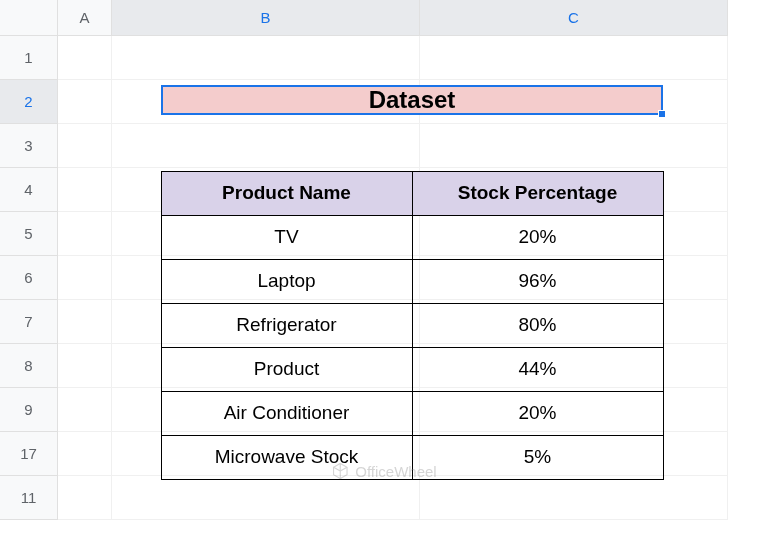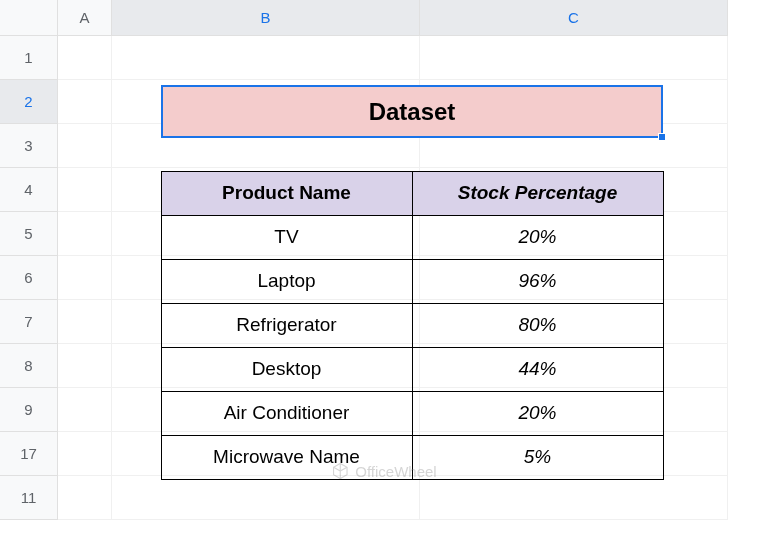--- a/index.html
+++ b/index.html
@@ -56,21 +56,21 @@
     }
     .col-header.selected {
       background: #e8eaed;
       color: #1a73e8;
     }
     .dataset-title {
       position: absolute;
       left: 161px;
       top: 85px;
       width: 502px;
-      height: 53px;
+      height: 30px;
       background: #f4cccc;
       border: 2px solid #1a73e8;
       display: flex;
       align-items: center;
       justify-content: center;
       font-size: 24px;
       font-weight: bold;
       color: #000;
       z-index: 10;
     }
@@ -102,21 +102,20 @@
       justify-content: center;
       font-size: 19px;
       color: #000;
       margin: -0.5px;
     }
     .table-cell.col-b {
       width: 252px;
     }
     .table-cell.col-c {
       width: 252px;
-      font-style: italic;
     }
     .table-header {
       background: #d9d2e9;
       font-weight: bold;
     }
     .watermark {
       position: absolute;
       left: 50%;
       bottom: 58px;
       transform: translateX(-50%);
@@ -214,29 +213,29 @@
   </div>
   <div class="table-row">
     <div class="table-cell col-b">Laptop</div>
     <div class="table-cell col-c">96%</div>
   </div>
   <div class="table-row">
     <div class="table-cell col-b">Refrigerator</div>
     <div class="table-cell col-c">80%</div>
   </div>
   <div class="table-row">
-    <div class="table-cell col-b">Desktop</div>
+    <div class="table-cell col-b">Product</div>
     <div class="table-cell col-c">44%</div>
   </div>
   <div class="table-row">
     <div class="table-cell col-b">Air Conditioner</div>
     <div class="table-cell col-c">20%</div>
   </div>
   <div class="table-row">
-    <div class="table-cell col-b">Microwave Name</div>
+    <div class="table-cell col-b">Microwave Stock</div>
     <div class="table-cell col-c">5%</div>
   </div>
 </div>
 
 <div class="watermark">
   <svg viewBox="0 0 24 24" fill="none" stroke="currentColor" stroke-width="1.5">
     <path d="M12 2 L21 7 L21 17 L12 22 L3 17 L3 7 Z"></path>
     <path d="M12 2 L12 12 L21 7 M12 12 L3 7 M12 12 L12 22"></path>
   </svg>
   <span>OfficeWheel</span>

